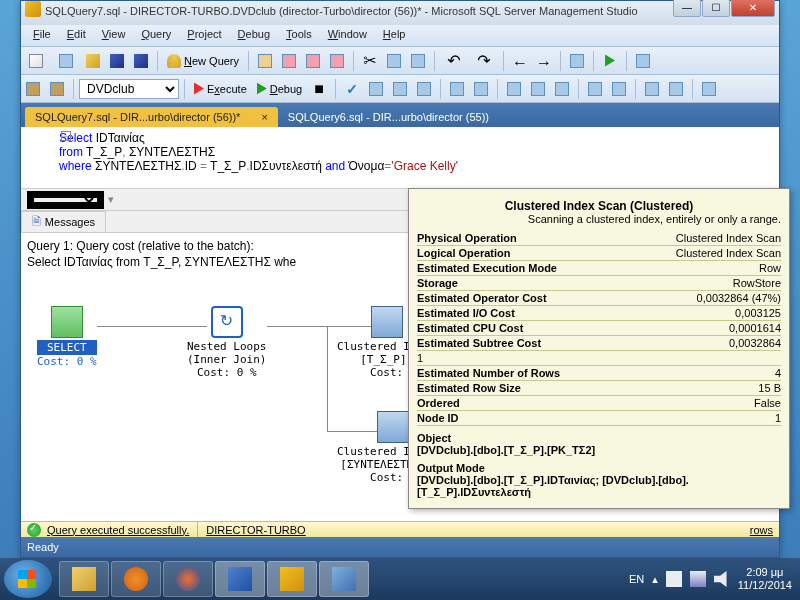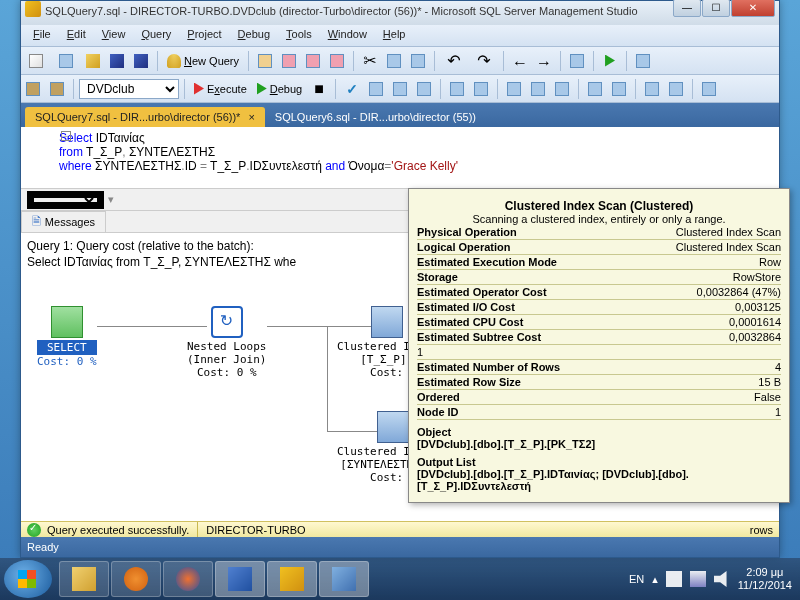--- a/index.html
+++ b/index.html
@@ -29,21 +29,21 @@
 .ic-open { background: linear-gradient(135deg,#f0d060,#d0a020); }
 .ic-save { background: linear-gradient(135deg,#4060c0,#203080); }
 .ic-db { background: radial-gradient(ellipse at top,#f0d060,#d0a020); border-radius: 50% 50% 20% 20%; }
 .ic-exec { background: #e03030; clip-path: polygon(0 0,0 100%,100% 50%); width: 10px; height: 12px; }
 .ic-play { background: #20a020; clip-path: polygon(0 0,0 100%,100% 50%); width: 10px; height: 12px; }
 .ic-debug { background: #20a020; clip-path: polygon(0 0,0 100%,100% 50%); width: 10px; height: 12px; }
 .ic-check { color: #2080c0; font-size: 14px; font-weight: bold; }
 .ic-gen { background: #a8c8e8; border: 1px solid #6090c0; }
 
 .tabs { background: linear-gradient(to bottom, #4a78b0, #3a68a0); height: 24px; display: flex; align-items: flex-end; padding: 2px 4px 0; }
-.tab { padding: 4px 10px; font-size: 11px; color: #fff; cursor: pointer; border-radius: 3px 3px 0 0; display: flex; align-items: center; gap: 8px; }
+.tab { padding: 4px 10px; font-size: 11px; color: #fff; cursor: pointer; border-radius: 3px 3px 0 0; display: flex; align-items: center; gap: 21px; }
 .tab.active { background: #f0c040; color: #222; }
 .tab-x { font-size: 11px; cursor: pointer; }
 
 .editor { flex: none; height: 62px; background: #fff; padding: 4px 8px; font-family: Consolas, monospace; font-size: 12px; border-bottom: 1px solid #ccc; position: relative; overflow: hidden; }
 .editor-line { display: flex; white-space: pre; }
 .gutter { width: 30px; color: #888; text-align: right; padding-right: 6px; user-select: none; }
 .outline-box { position: absolute; left: 40px; top: 4px; width: 10px; height: 10px; border: 1px solid #888; text-align: center; font-size: 9px; line-height: 9px; color: #888; }
 .kw { color: #0000ff; }
 .str { color: #a31515; }
 .op { color: #808080; }
@@ -67,27 +67,27 @@
 .pi-loop { border: 2px solid #2060c0; border-radius: 4px; background: #fff; position: relative; }
 .pi-loop::after { content: "↻"; position: absolute; top: 3px; left: 7px; font-size: 16px; color: #2060c0; }
 .pi-scan { background: linear-gradient(to bottom,#c0d8f0,#80a8d8); border: 1px solid #406090; }
 .plan-label-select { background: #2060c0; color: #fff; padding: 1px 6px; font-family: Consolas, monospace; font-size: 11px; }
 .plan-cost { font-family: Consolas, monospace; color: #2060c0; }
 .plan-text { font-family: Consolas, monospace; }
 .plan-line { position: absolute; background: #888; height: 1px; }
 
 .tooltip { position: absolute; left: 408px; top: 188px; width: 382px; background: #f8f8e0; border: 1px solid #888; box-shadow: 2px 2px 6px rgba(0,0,0,0.3); font-size: 11px; padding: 10px 8px; z-index: 100; }
 .tt-title { font-weight: bold; text-align: center; font-size: 12px; }
-.tt-sub { text-align: center; }
+.tt-sub { text-align: right; margin-bottom: 6px; }
 .tt-row { display: flex; justify-content: space-between; border-bottom: 1px solid #c8c890; padding: 1px 0; }
 .tt-row .k { font-weight: bold; }
 .tt-section { font-weight: bold; margin-top: 6px; }
 .tt-val { font-weight: bold; }
 
-.statusbar { height: 16px; background: linear-gradient(to bottom,#fff8d0,#f0e8a0); border-top: 1px solid #d0c060; display: flex; align-items: center; padding: 0 6px; font-size: 11px; }
+.statusbar { height: 16px; background: linear-gradient(to bottom,#fff8d0,#f0e8a0); border-top: 1px solid #d0c060; display: flex; align-items: center; padding: 0 6px; font-size: 11px; text-decoration: underline; }
 .sb-ok { width: 14px; height: 14px; background: radial-gradient(circle,#60d060,#20a020); border-radius: 50%; margin-right: 6px; position: relative; }
 .sb-ok::after { content: "✓"; color: #fff; font-size: 10px; position: absolute; left: 2px; top: -1px; }
 .sb-sep { border-left: 1px solid #c8b850; height: 16px; margin: 0 8px; }
 .sb-rows { margin-left: auto; }
 
 .bottom-status { height: 20px; background: linear-gradient(to bottom,#4a78b0,#3a68a0); color: #fff; font-size: 11px; display: flex; align-items: center; padding: 0 6px; }
 
 .taskbar { position: absolute; bottom: 0; left: 0; right: 0; height: 42px; background: linear-gradient(to bottom, rgba(40,60,90,0.6), rgba(20,40,70,0.8)); display: flex; align-items: center; padding: 0 4px; backdrop-filter: blur(4px); }
 .start-btn { width: 48px; height: 38px; background: radial-gradient(circle at 40% 40%, #6db0e8, #1a5a9c); border-radius: 50%; margin-right: 6px; cursor: pointer; position: relative; }
 .start-btn::after { content: ""; position: absolute; left: 14px; top: 10px; width: 18px; height: 18px; background: conic-gradient(#f25022 0 25%, #7fba00 0 50%, #ffb900 0 75%, #00a4ef 0); }
@@ -391,21 +391,21 @@
         <span class="k">Ordered</span>
         <span>False</span>
       </div>
       <div class="tt-row">
         <span class="k">Node ID</span>
         <span>1</span>
       </div>
     </div>
   <div class="tt-section">Object</div>
   <div class="tt-val">[DVDclub].[dbo].[Τ_Σ_Ρ].[PK_ΤΣ2]</div>
-  <div class="tt-section">Output List</div>
+  <div class="tt-section">Output Mode</div>
   <div class="tt-val">[DVDclub].[dbo].[Τ_Σ_Ρ].IDΤαινίας; [DVDclub].[dbo].[Τ_Σ_Ρ].IDΣυντελεστή</div>
 </div>
 
 <div class="taskbar">
   <div class="start-btn"></div>
   <div class="task-item">
       <div class="ti-ic" style="background:linear-gradient(135deg,#f0d070,#d0a030)"></div>
     </div>
   <div class="task-item">
       <div class="ti-ic" style="background:radial-gradient(circle,#f09030,#d06010);border-radius:50%"></div>

